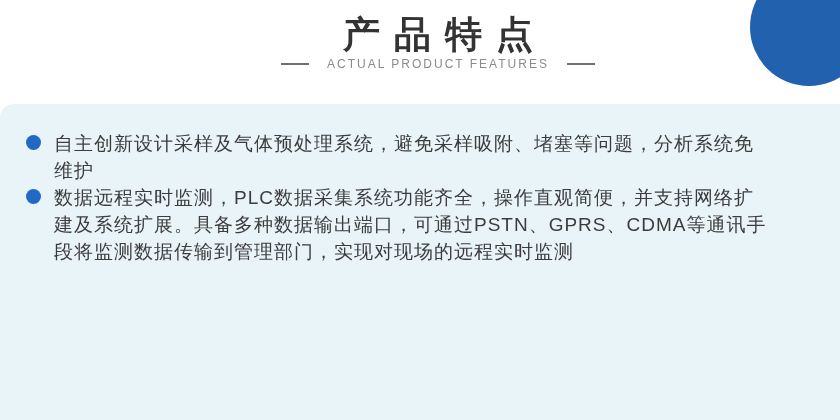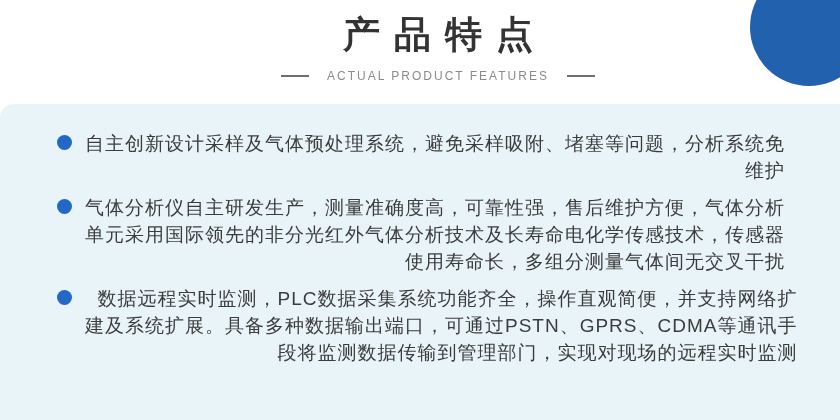--- a/index.html
+++ b/index.html
@@ -38,46 +38,44 @@
   .page-title{
     margin-top:13px;
     font-size:37px;
     font-weight:bold;
     color:var(--title-color);
     letter-spacing:14px;
     text-indent:14px;
     line-height:1.2;
   }
   .subtitle-row{
-    margin-top:12px;
+    margin-top:0;
     display:flex;
     align-items:center;
     justify-content:center;
     gap:18px;
   }
   .subtitle-line{
     width:28px;height:2px;
     background:#6f6f6f;
   }
   .subtitle-text{
     font-size:12px;
     color:var(--subtitle-color);
     letter-spacing:2px;
   }
   .features-panel{
     position:absolute;
     top:104px;left:0;right:0;bottom:0;
     background:var(--panel-bg);
     border-radius:14px 0 0 0;
-    padding:26px 36px 0 57px;
+    padding:26px 36px 0 26px;
     display:flex;
     flex-direction:column;
-    gap:10px;
     z-index:1;
-    text-align:right;
   }
   .feature-item{
     display:flex;
     align-items:flex-start;
   }
   .feature-dot{
     flex-shrink:0;
     width:15px;height:15px;
     border-radius:50%;
     background:var(--bullet);
@@ -107,23 +105,17 @@
 </div>
 
 <div class="features-panel">
   <div class="feature-item">
     <span class="feature-dot"></span>
     <span class="feature-text">自主创新设计采样及气体预处理系统，避免采样吸附、堵塞等问题，分析系统免
 维护</span>
   </div>
   <div class="feature-item">
     <span class="feature-dot"></span>
-    <span class="feature-text">气体分析仪自主研发生产，测量准确度高，可靠性强，售后维护方便，气体分析
-单元采用国际领先的非分光红外气体分析技术及长寿命电化学传感技术，传感器
-使用寿命长，多组分测量气体间无交叉干扰</span>
-  </div>
-  <div class="feature-item">
-    <span class="feature-dot"></span>
     <span class="feature-text">数据远程实时监测，PLC数据采集系统功能齐全，操作直观简便，并支持网络扩
 建及系统扩展。具备多种数据输出端口，可通过PSTN、GPRS、CDMA等通讯手
 段将监测数据传输到管理部门，实现对现场的远程实时监测</span>
   </div>
 </div>
 
 </body></html>

